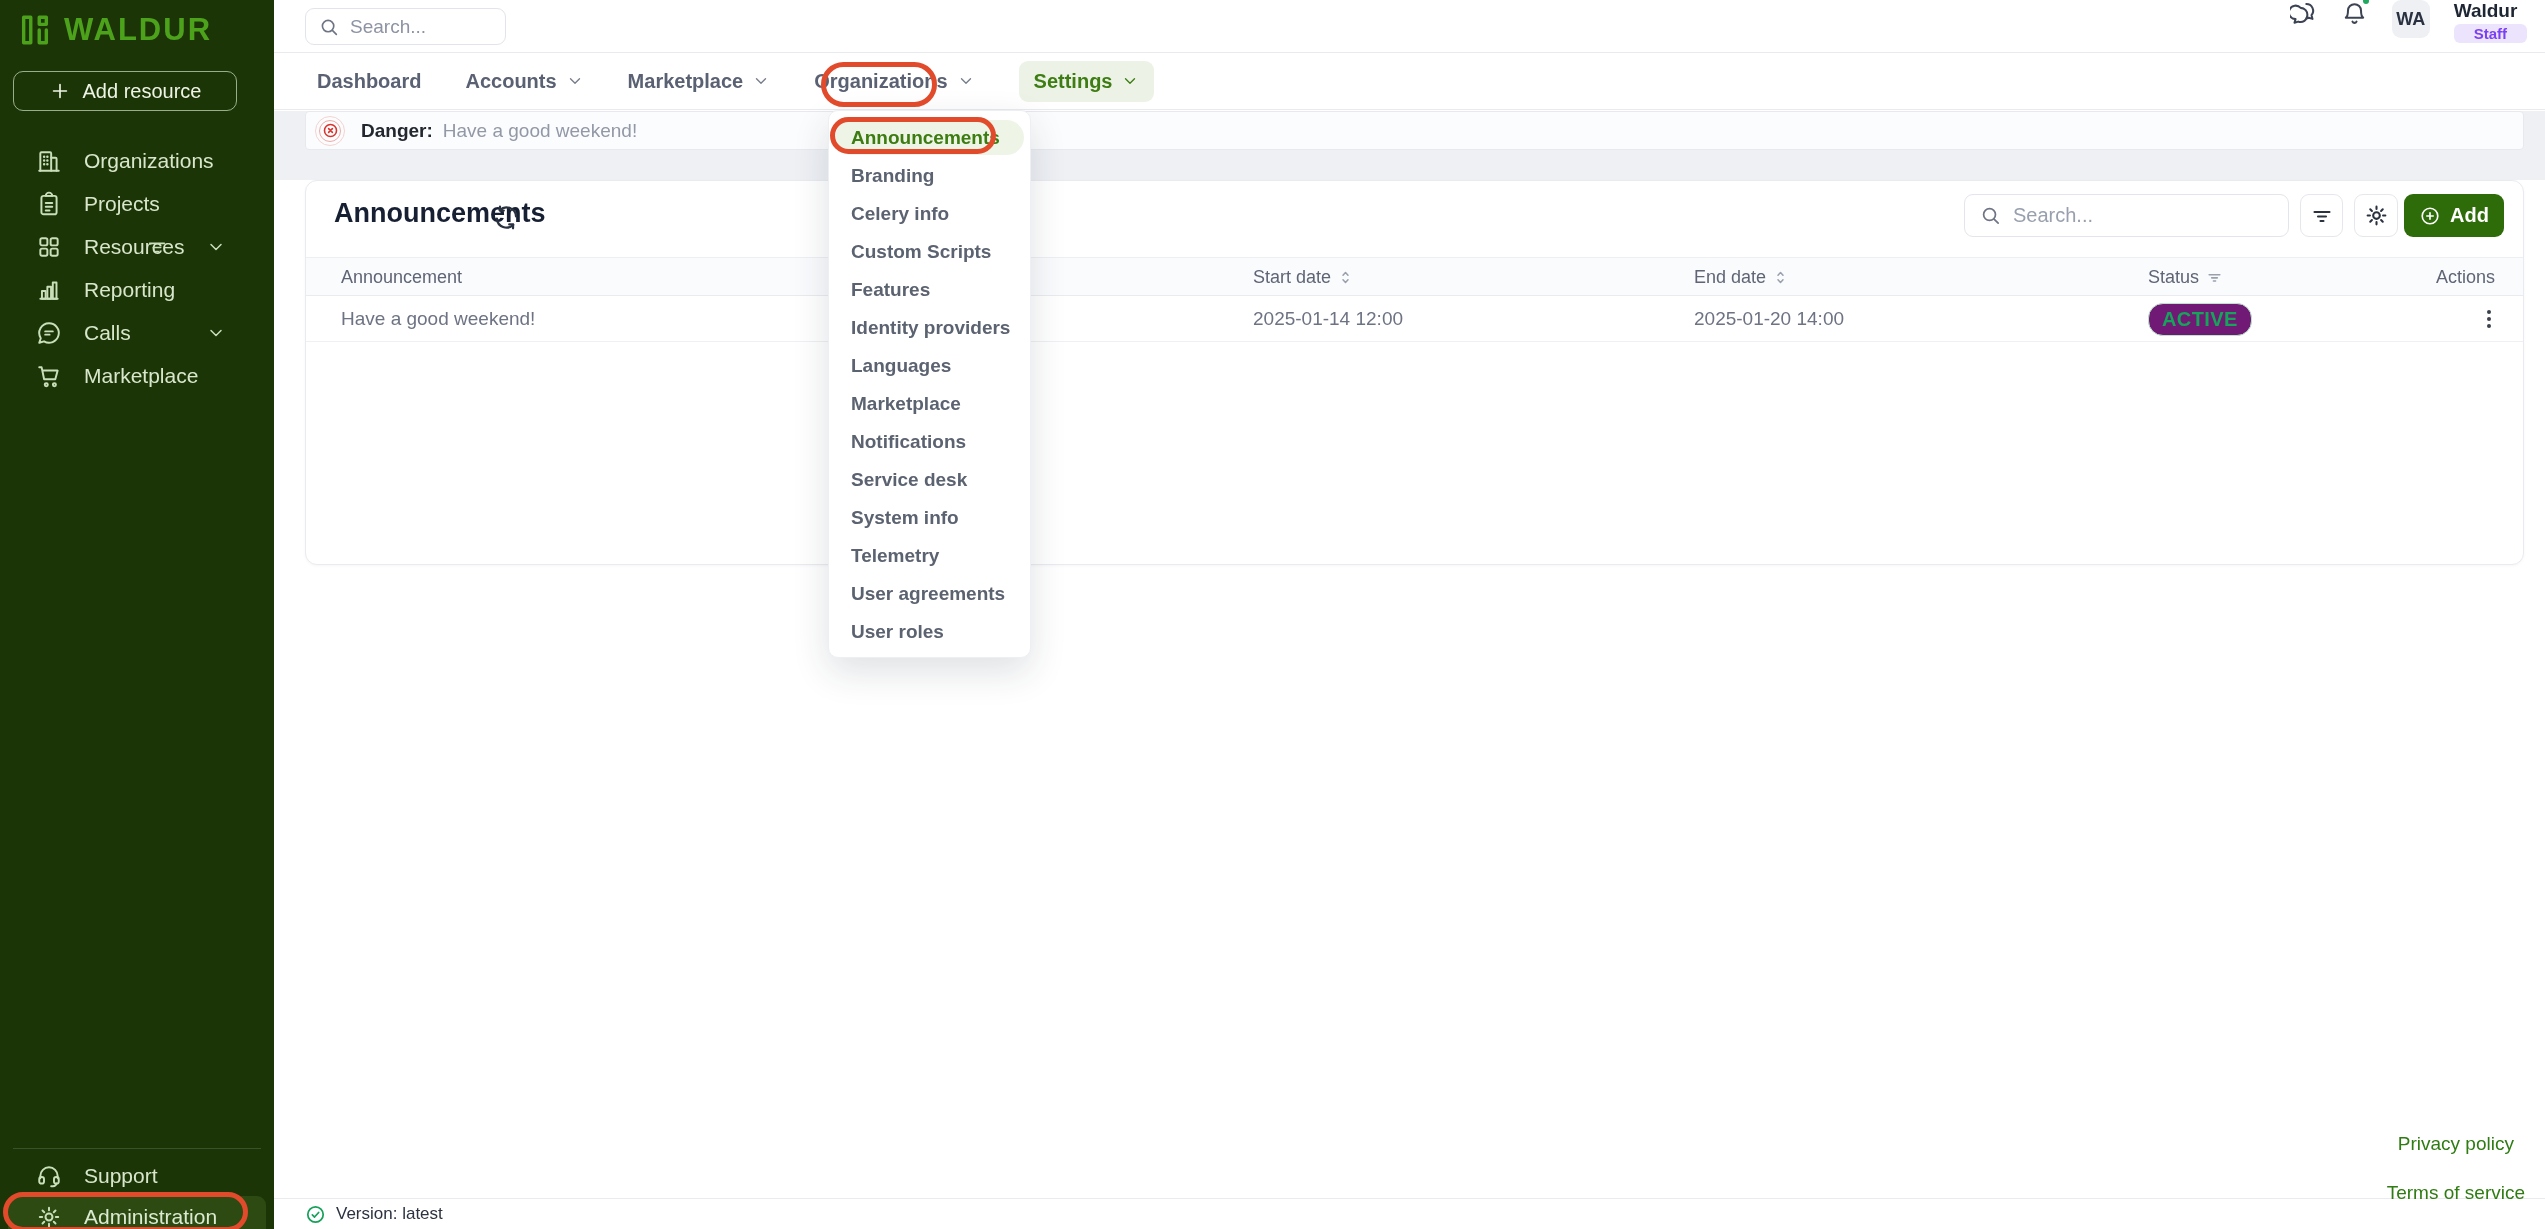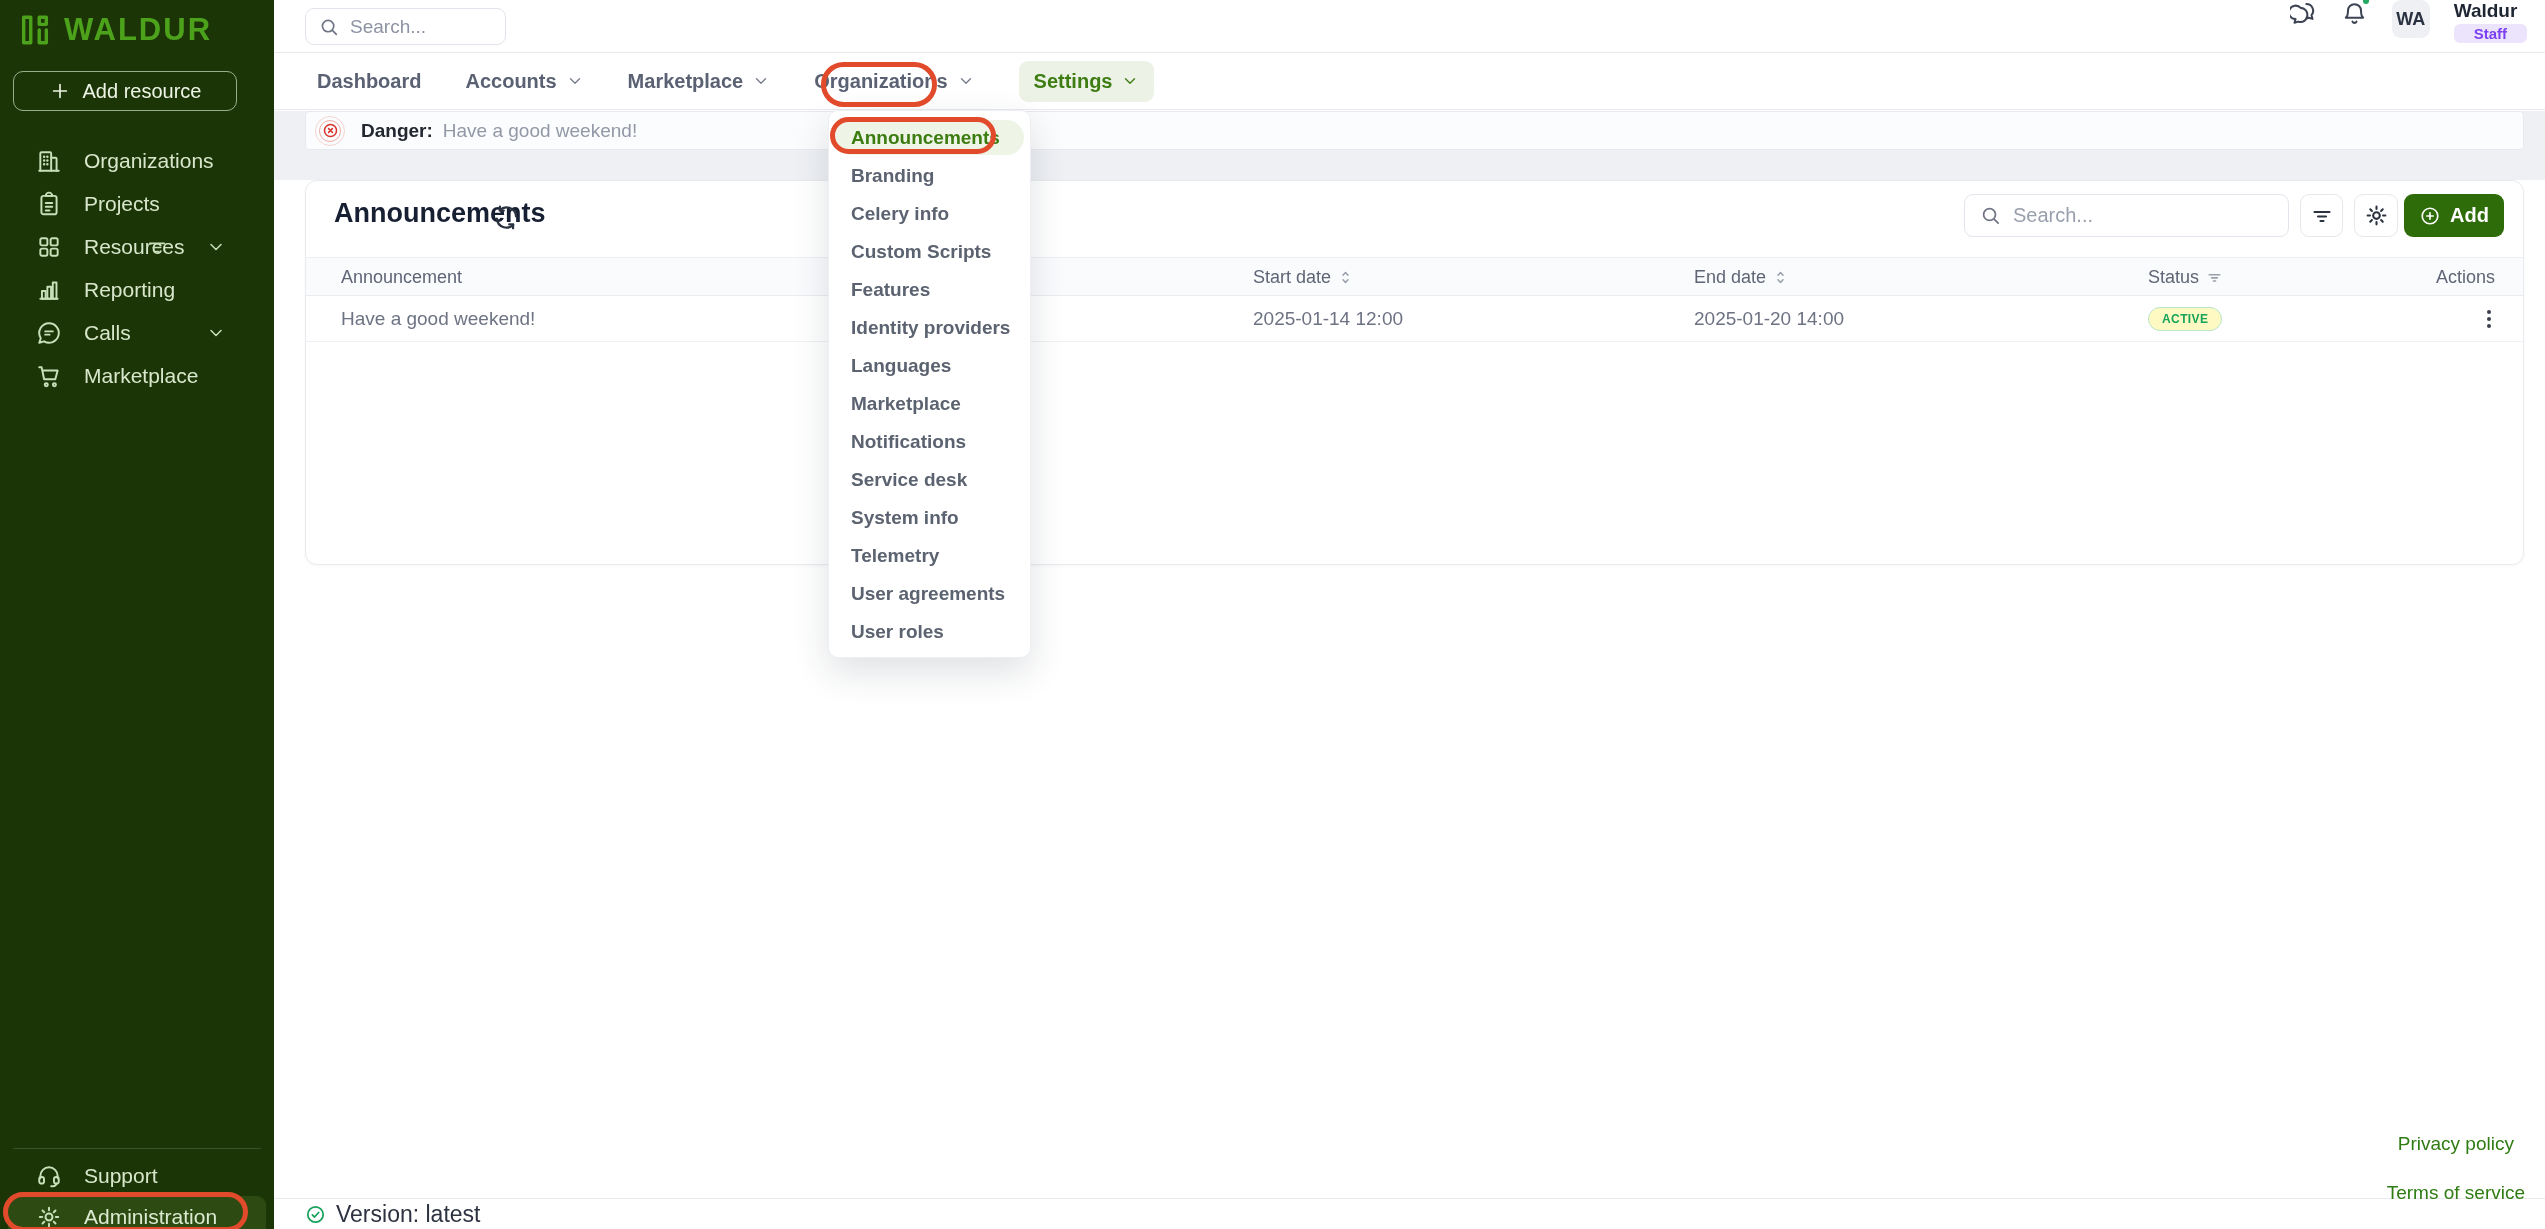--- a/index.html
+++ b/index.html
@@ -67,32 +67,32 @@
   .filter-btn { left:1994px; width:43px; }
   .gear-btn { left:2048px; width:44px; }
   .add-btn { position:absolute; left:2098px; top:13px; width:100px; height:43px; background:#2e6c09; border:none; border-radius:9px; color:#fff; display:flex; align-items:center; justify-content:center; gap:9px; font-size:20px; font-weight:600; cursor:pointer; }
 
   .thead { position:absolute; left:0; top:76px; width:2217px; height:39px; background:#fafbfd; border-top:1px solid #edeff3; border-bottom:1px solid #e9ebf0; }
   .th { position:absolute; top:0; height:39px; display:flex; align-items:center; gap:7px; font-size:18px; color:#5f6575; }
   .th .ic { color:#9aa0ab; }
   .trow { position:absolute; left:0; top:115px; width:2217px; height:46px; border-bottom:1px solid #eef0f3; }
   .td { position:absolute; top:0; height:46px; display:flex; align-items:center; font-size:19px; color:#6d7383; }
   .c1 { left:35px; } .c2 { left:947px; } .c3 { left:1388px; } .c4 { left:1842px; } .c5 { right:28px; }
-  .status-badge { font-size:12px; font-weight:bold; letter-spacing:0.4px; color:#16a35a; background:#fef9c3; border:1.5px solid #b9e6c9; border-radius:15px; padding:4px 13px; }
+  .status-badge { font-size:20px; font-weight:bold; letter-spacing:0.4px; color:#16a35a; background:#701a75; border:1.5px solid #b9e6c9; border-radius:15px; padding:4px 13px; }
   .kebab { display:flex; flex-direction:column; gap:3px; align-items:center; cursor:pointer; padding:4px; }
   .kebab i { width:4px; height:4px; border-radius:50%; background:#3a404c; }
 
   
   .dropdown { position:absolute; left:828px; top:110px; width:203px; height:548px; background:#fff; border:1px solid #edeff2; border-radius:10px; box-shadow:0 14px 36px rgba(30,40,60,0.14); z-index:50; padding:9px 0 0 0; }
   .dd-item { height:38px; line-height:38px; padding-left:22px; font-size:19px; font-weight:600; color:#5b6270; cursor:pointer; white-space:nowrap; }
   .dd-item.active { margin:0 6px 2px 6px; height:35px; line-height:35px; padding-left:16px; background:#eef5e7; border-radius:18px; color:#3c7c10; font-weight:bold; }
 
   
   .footerbar { position:absolute; left:274px; top:1198px; width:2271px; height:31px; background:#fff; border-top:1px solid #e9ebef; display:flex; align-items:center; }
-  .version { display:flex; align-items:center; gap:10px; margin-left:31px; font-size:23px; color:#2c3240; }
+  .version { display:flex; align-items:center; gap:10px; margin-left:31px; font-size:17px; color:#2c3240; }
   .version .ic { color:#17a15b; }
   .foot-links { position:absolute; right:20px; display:flex; align-items:center; gap:27px; font-size:19px; color:#2e7c12;flex-direction:column; }
   .foot-link { cursor:pointer; }
   .foot-chev { color:#2e7c12; margin-left:-14px; cursor:pointer; }
 </style>
 </head>
 <body>
 
 <div class="screen">
 

